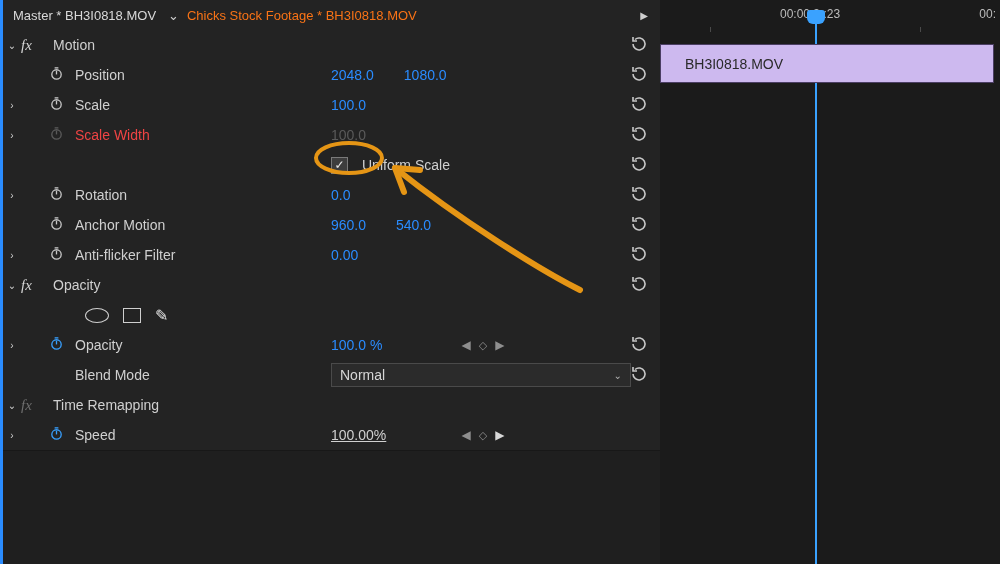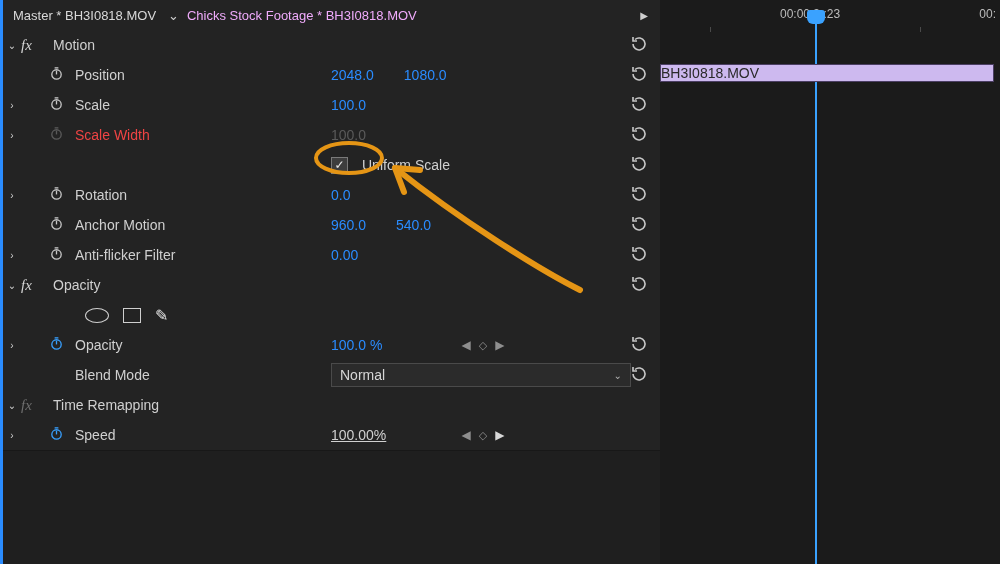--- a/index.html
+++ b/index.html
@@ -5,21 +5,21 @@
   * { box-sizing: border-box; margin: 0; padding: 0; font-family: "Segoe UI", Arial, sans-serif; }
   html, body { width: 1000px; height: 564px; overflow: hidden; background: #1b1b1b; color: #bdbdbd; font-size: 14px; }
   .app { display: flex; width: 1000px; height: 564px; }
   .left-panel { width: 660px; border-left: 3px solid #2a8cff; display: flex; flex-direction: column; background: #232323; }
   .right-panel { flex: 1; background: #1b1b1b; position: relative; }
 
   
   .breadcrumb-row { display: flex; align-items: center; height: 30px; padding: 8px 10px; font-size: 13px; }
   .breadcrumb-row .master { color: #d9d9d9; }
   .breadcrumb-row .chev { margin: 0 8px 0 12px; color: #cfcfcf; }
-  .breadcrumb-row .clip { color: #f0abfc; }
+  .breadcrumb-row .clip { color: #f97316; }
   .breadcrumb-row .spacer { flex: 1; }
   .breadcrumb-row .play { color: #cfcfcf; font-size: 10px; padding-right: 2px; }
 
   .section-header { display: flex; align-items: center; height: 28px; background: #2c2c2c; padding: 0 10px 0 18px; color: #d0d0d0; font-size: 14px; }
   .section-header .tri-up { margin-left: auto; font-size: 10px; color: #a7a7a7; }
 
   .row { display: flex; align-items: center; height: 30px; padding: 0 6px 0 0; }
   .toggle { width: 18px; text-align: center; color: #cfcfcf; font-size: 10px; }
   .fx { width: 24px; text-align: left; font-style: italic; font-family: Georgia, serif; color: #d6d6d6; font-size: 15px; }
   .fx.dim { color: #6e6e6e; }
@@ -53,21 +53,21 @@
 
   
   .ruler { height: 32px; position: relative; color: #bcbcbc; font-size: 12px; }
   .ruler .tc1 { position: absolute; left: 120px; top: 7px; }
   .ruler .tc2 { position: absolute; right: 4px; top: 7px; }
   .ruler .ticks { position: absolute; left: 0; right: 0; bottom: 0; height: 10px; }
   .ruler .tick { position: absolute; bottom: 0; width: 1px; background: #4a4a4a; }
   .playhead-head { position: absolute; left: 147px; top: 10px; width: 18px; height: 14px; background: #3aa2ff; border-radius: 3px 3px 6px 6px; }
   .playhead-line { position: absolute; left: 155px; top: 24px; bottom: 0; width: 2px; background: #3aa2ff; }
 
-  .clip-bar { position: absolute; left: 0; right: 6px; top: 44px; height: 18px; background: #cdb9ef; border: 1px solid #4b3e63; color: #2a2a2a; display: flex; align-items: center; padding-left: 0; font-size: 14px; margin-top: 20px; }
+  .clip-bar { position: absolute; left: 0; right: 6px; top: 44px; height: 39px; background: #cdb9ef; border: 1px solid #4b3e63; color: #2a2a2a; display: flex; align-items: center; padding-left: 24px; font-size: 14px; }
 
   
   .annot { position: absolute; pointer-events: none; z-index: 50; }
   .circle { left: 312px; top: 138px; width: 74px; height: 40px; }
   .arrow { left: 370px; top: 150px; width: 230px; height: 150px; }
 
   svg.reset-icon { width: 20px; height: 20px; }
   svg.reset-icon path { stroke: #c8c8c8; stroke-width: 1.6; fill: none; }
   svg.stop-icon { width: 15px; height: 15px; }
   svg.stop-icon circle { stroke: currentColor; stroke-width: 1.4; fill: none; }

